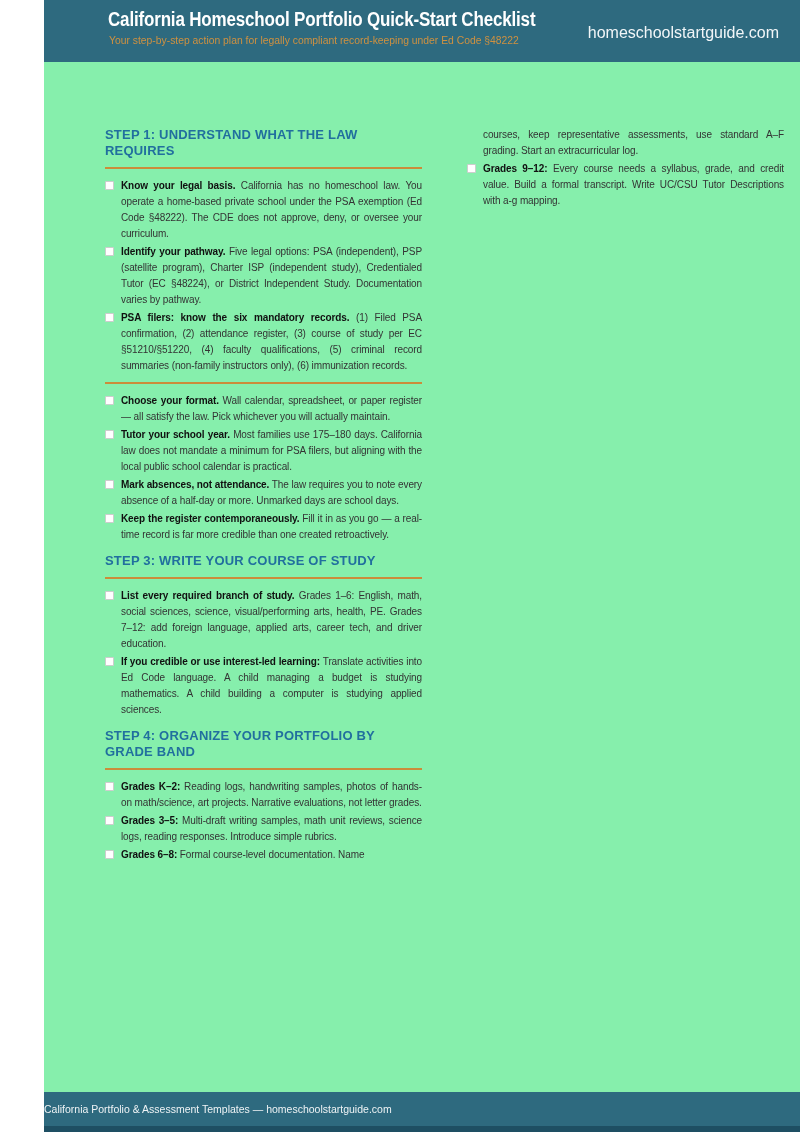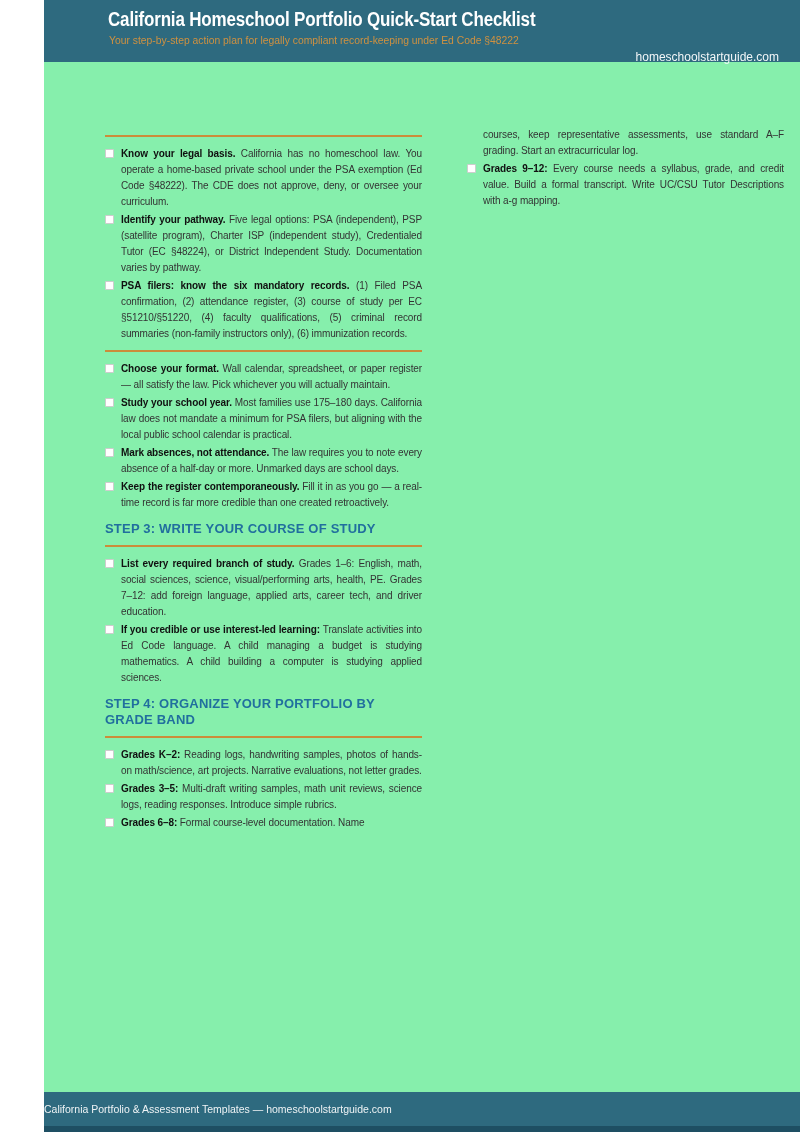--- a/index.html
+++ b/index.html
@@ -13,21 +13,21 @@
   .header { position:absolute; top:0; left:0; width:800px; height:62px; background:#2e6a7f; }
   .header h1 {
     position:absolute; left:64px; top:8px; margin:0;
     font-size:20px; font-weight:bold; color:#ffffff; white-space:nowrap;
     transform:scaleX(0.85); transform-origin:left center; letter-spacing:-0.2px;
   }
   .header .subtitle {
     position:absolute; left:65px; top:34px; font-size:11.5px; color:#cf9140;
     white-space:nowrap; transform:scaleX(0.9); transform-origin:left center;
   }
-  .header .site { position:absolute; right:65px; top:50px; font-size:12px; color:#f2f6f8; }
+  .header .site { position:absolute; right:65px; top:24px; font-size:16px; color:#f2f6f8; }
 
   
   .content { position:absolute; top:127px; left:61px; width:679px; display:flex; gap:45px; }
   .col { width:317px; flex:0 0 317px; }
 
   .step-heading {
     margin:10px 0 0 0; font-size:13px; font-weight:bold; color:#216f9e;
     letter-spacing:0.2px; line-height:16px;
   }
   section:first-child .step-heading { margin-top:0; }
@@ -62,20 +62,21 @@
     <h1>California Homeschool Portfolio Quick-Start Checklist</h1>
     <span class="subtitle">Your step-by-step action plan for legally compliant record-keeping under Ed Code §48222</span>
     <span class="site">homeschoolstartguide.com</span>
   </header>
 
   <main class="content">
 
     <div class="col">
 
       <section>
+        <h2 class="step-heading">STEP 1: UNDERSTAND WHAT THE LAW REQUIRES</h2>
         <div class="rule"></div>
         <div class="item">
           <span class="checkbox"></span>
           <p class="item-text"><strong>Know your legal basis.</strong> <span>California has no homeschool law. You operate a home-based private school under the PSA exemption (Ed Code §48222).  The CDE does not approve, deny, or oversee your curriculum.</span></p>
         </div>
         <div class="item">
           <span class="checkbox"></span>
           <p class="item-text"><strong>Identify your pathway.</strong> <span>Five legal options:  PSA (independent),  PSP (satellite program),  Charter ISP (independent study), Credentialed Tutor (EC §48224), or District Independent Study.  Documentation varies by pathway.</span></p>
         </div>
         <div class="item">
@@ -85,21 +86,21 @@
       </section>
 
       <section>
         <div class="rule"></div>
         <div class="item">
           <span class="checkbox"></span>
           <p class="item-text"><strong>Choose your format.</strong> <span>Wall calendar, spreadsheet, or paper register — all satisfy the law.  Pick whichever you will actually maintain.</span></p>
         </div>
         <div class="item">
           <span class="checkbox"></span>
-          <p class="item-text"><strong>Study your school year.</strong> <span>Most families use 175–180 days. California law does not mandate a minimum for PSA filers, but aligning with the local public school calendar is practical.</span></p>
+          <p class="item-text"><strong>Tutor your school year.</strong> <span>Most families use 175–180 days. California law does not mandate a minimum for PSA filers, but aligning with the local public school calendar is practical.</span></p>
         </div>
         <div class="item">
           <span class="checkbox"></span>
           <p class="item-text"><strong>Mark absences, not attendance.</strong> <span>The law requires you to note every absence of a half-day or more.  Unmarked days are school days.</span></p>
         </div>
         <div class="item">
           <span class="checkbox"></span>
           <p class="item-text"><strong>Keep the register contemporaneously.</strong> <span>Fill it in as you go — a real-time record is far more credible than one created retroactively.</span></p>
         </div>
       </section>

